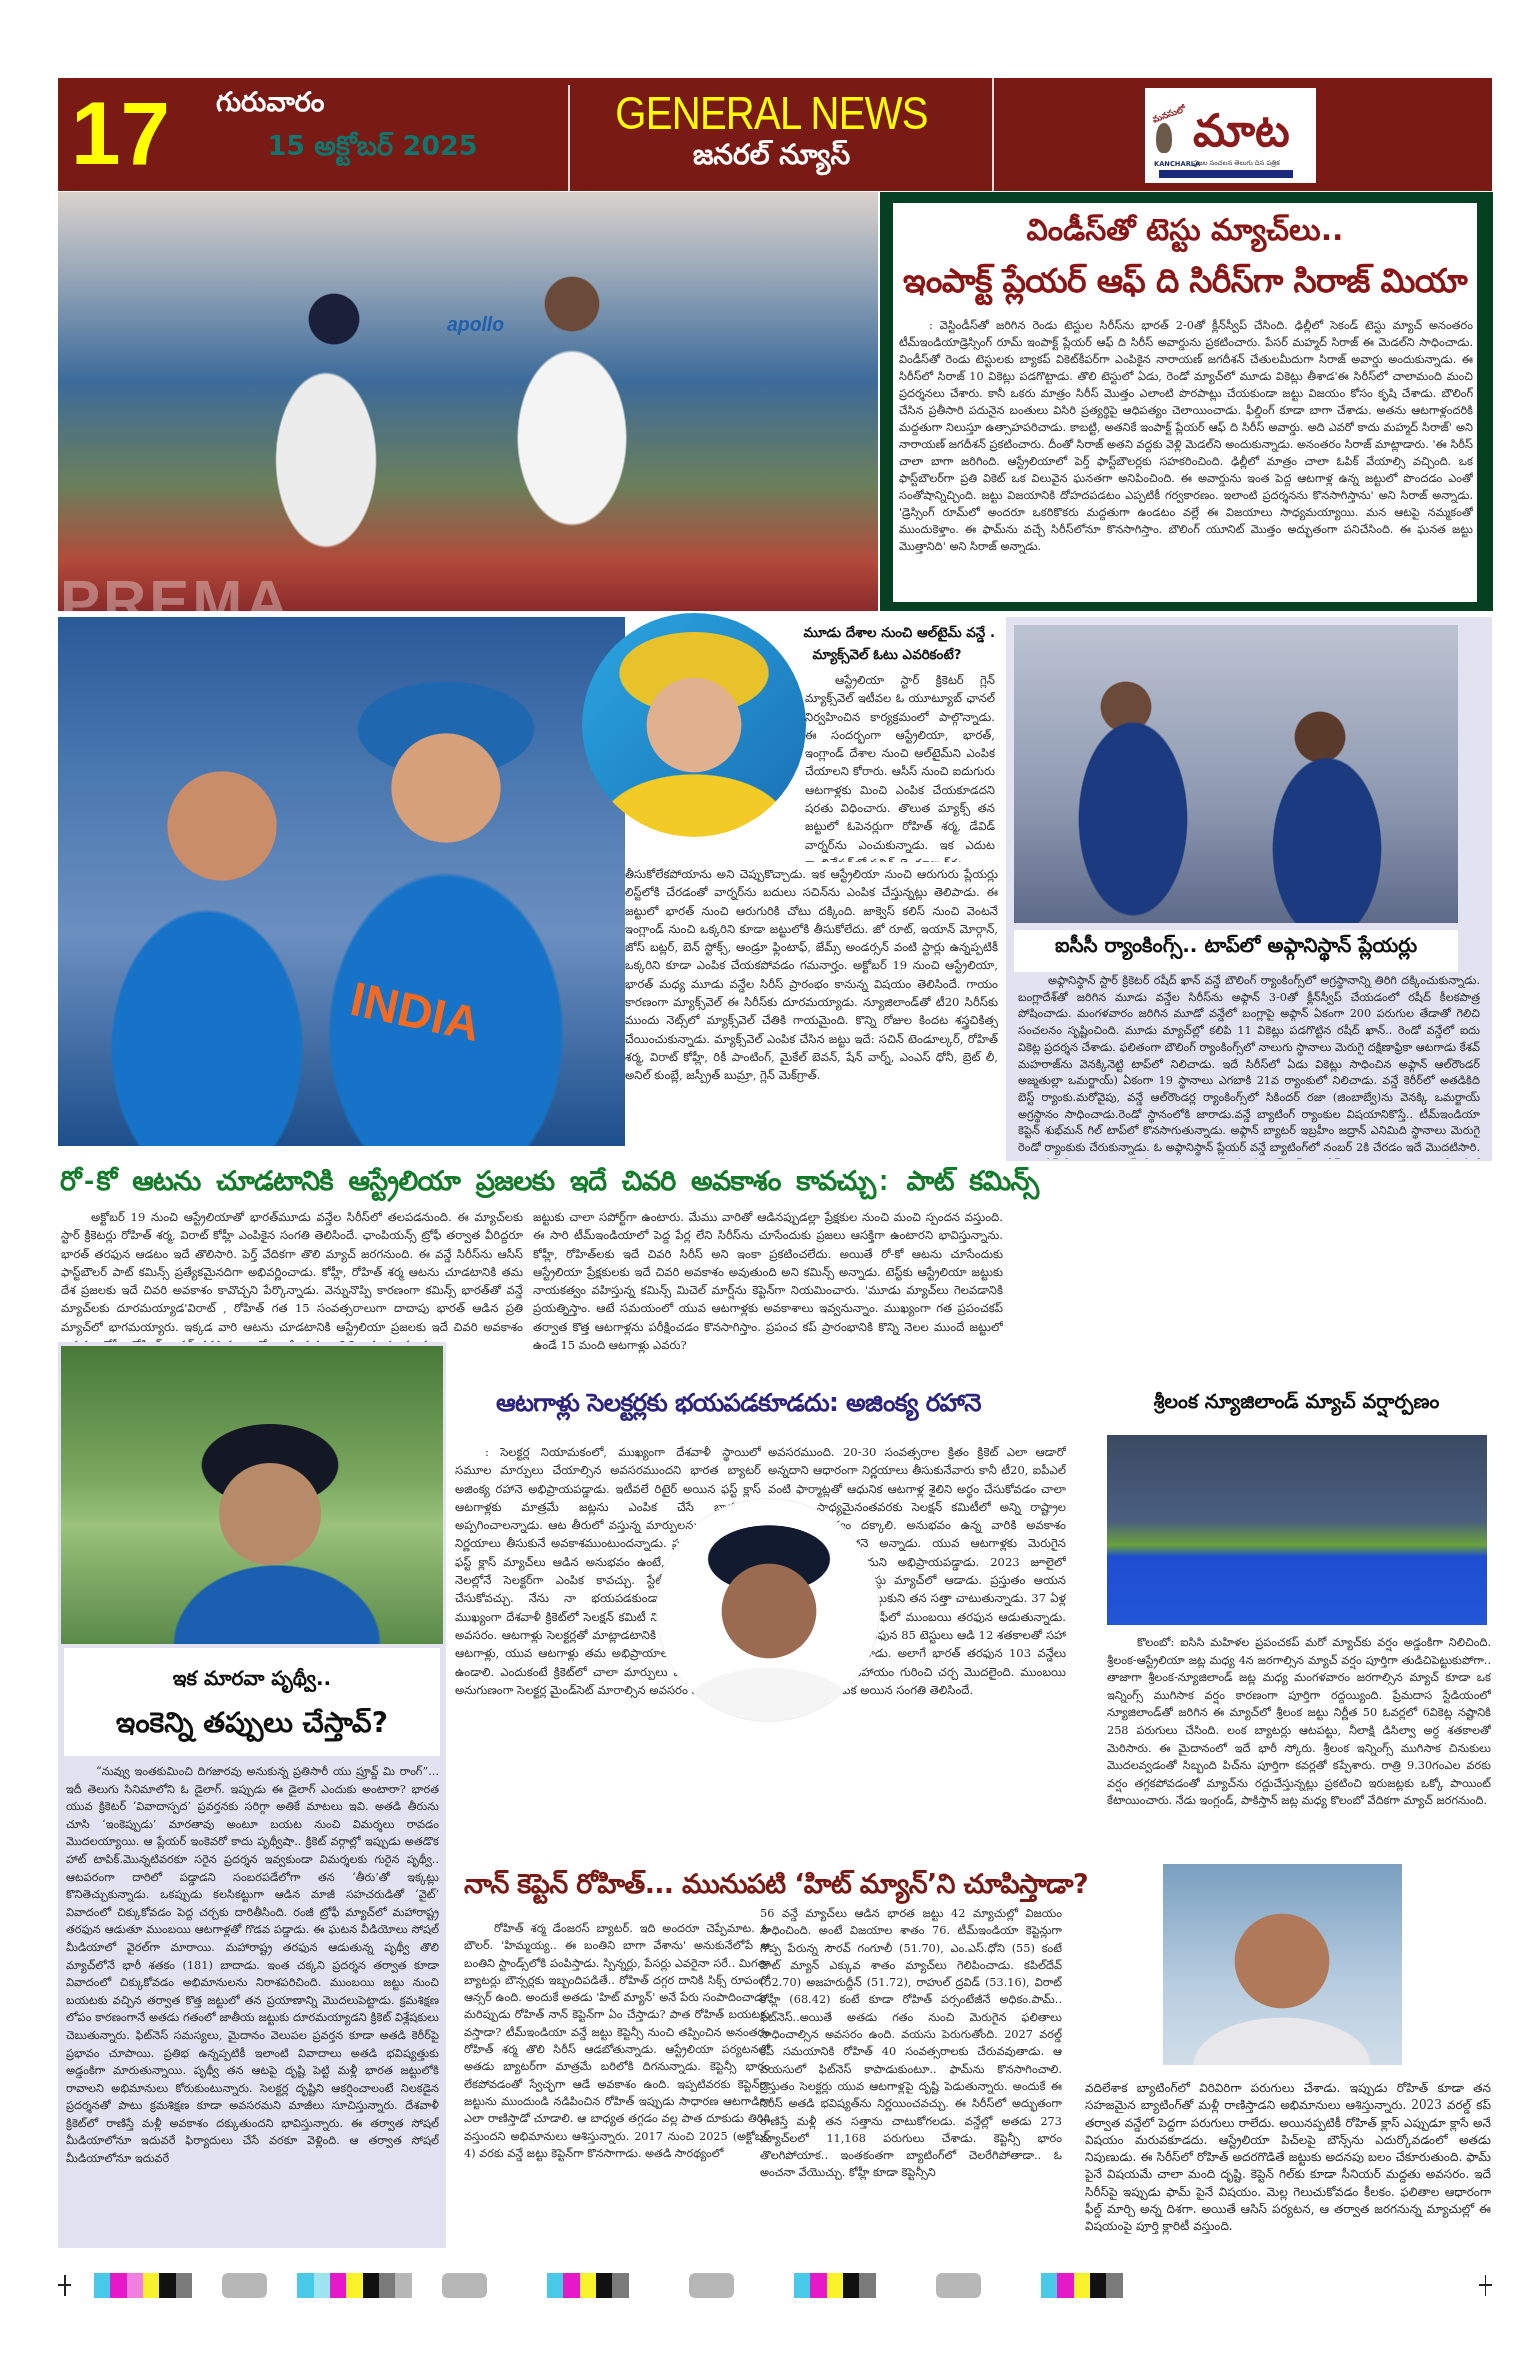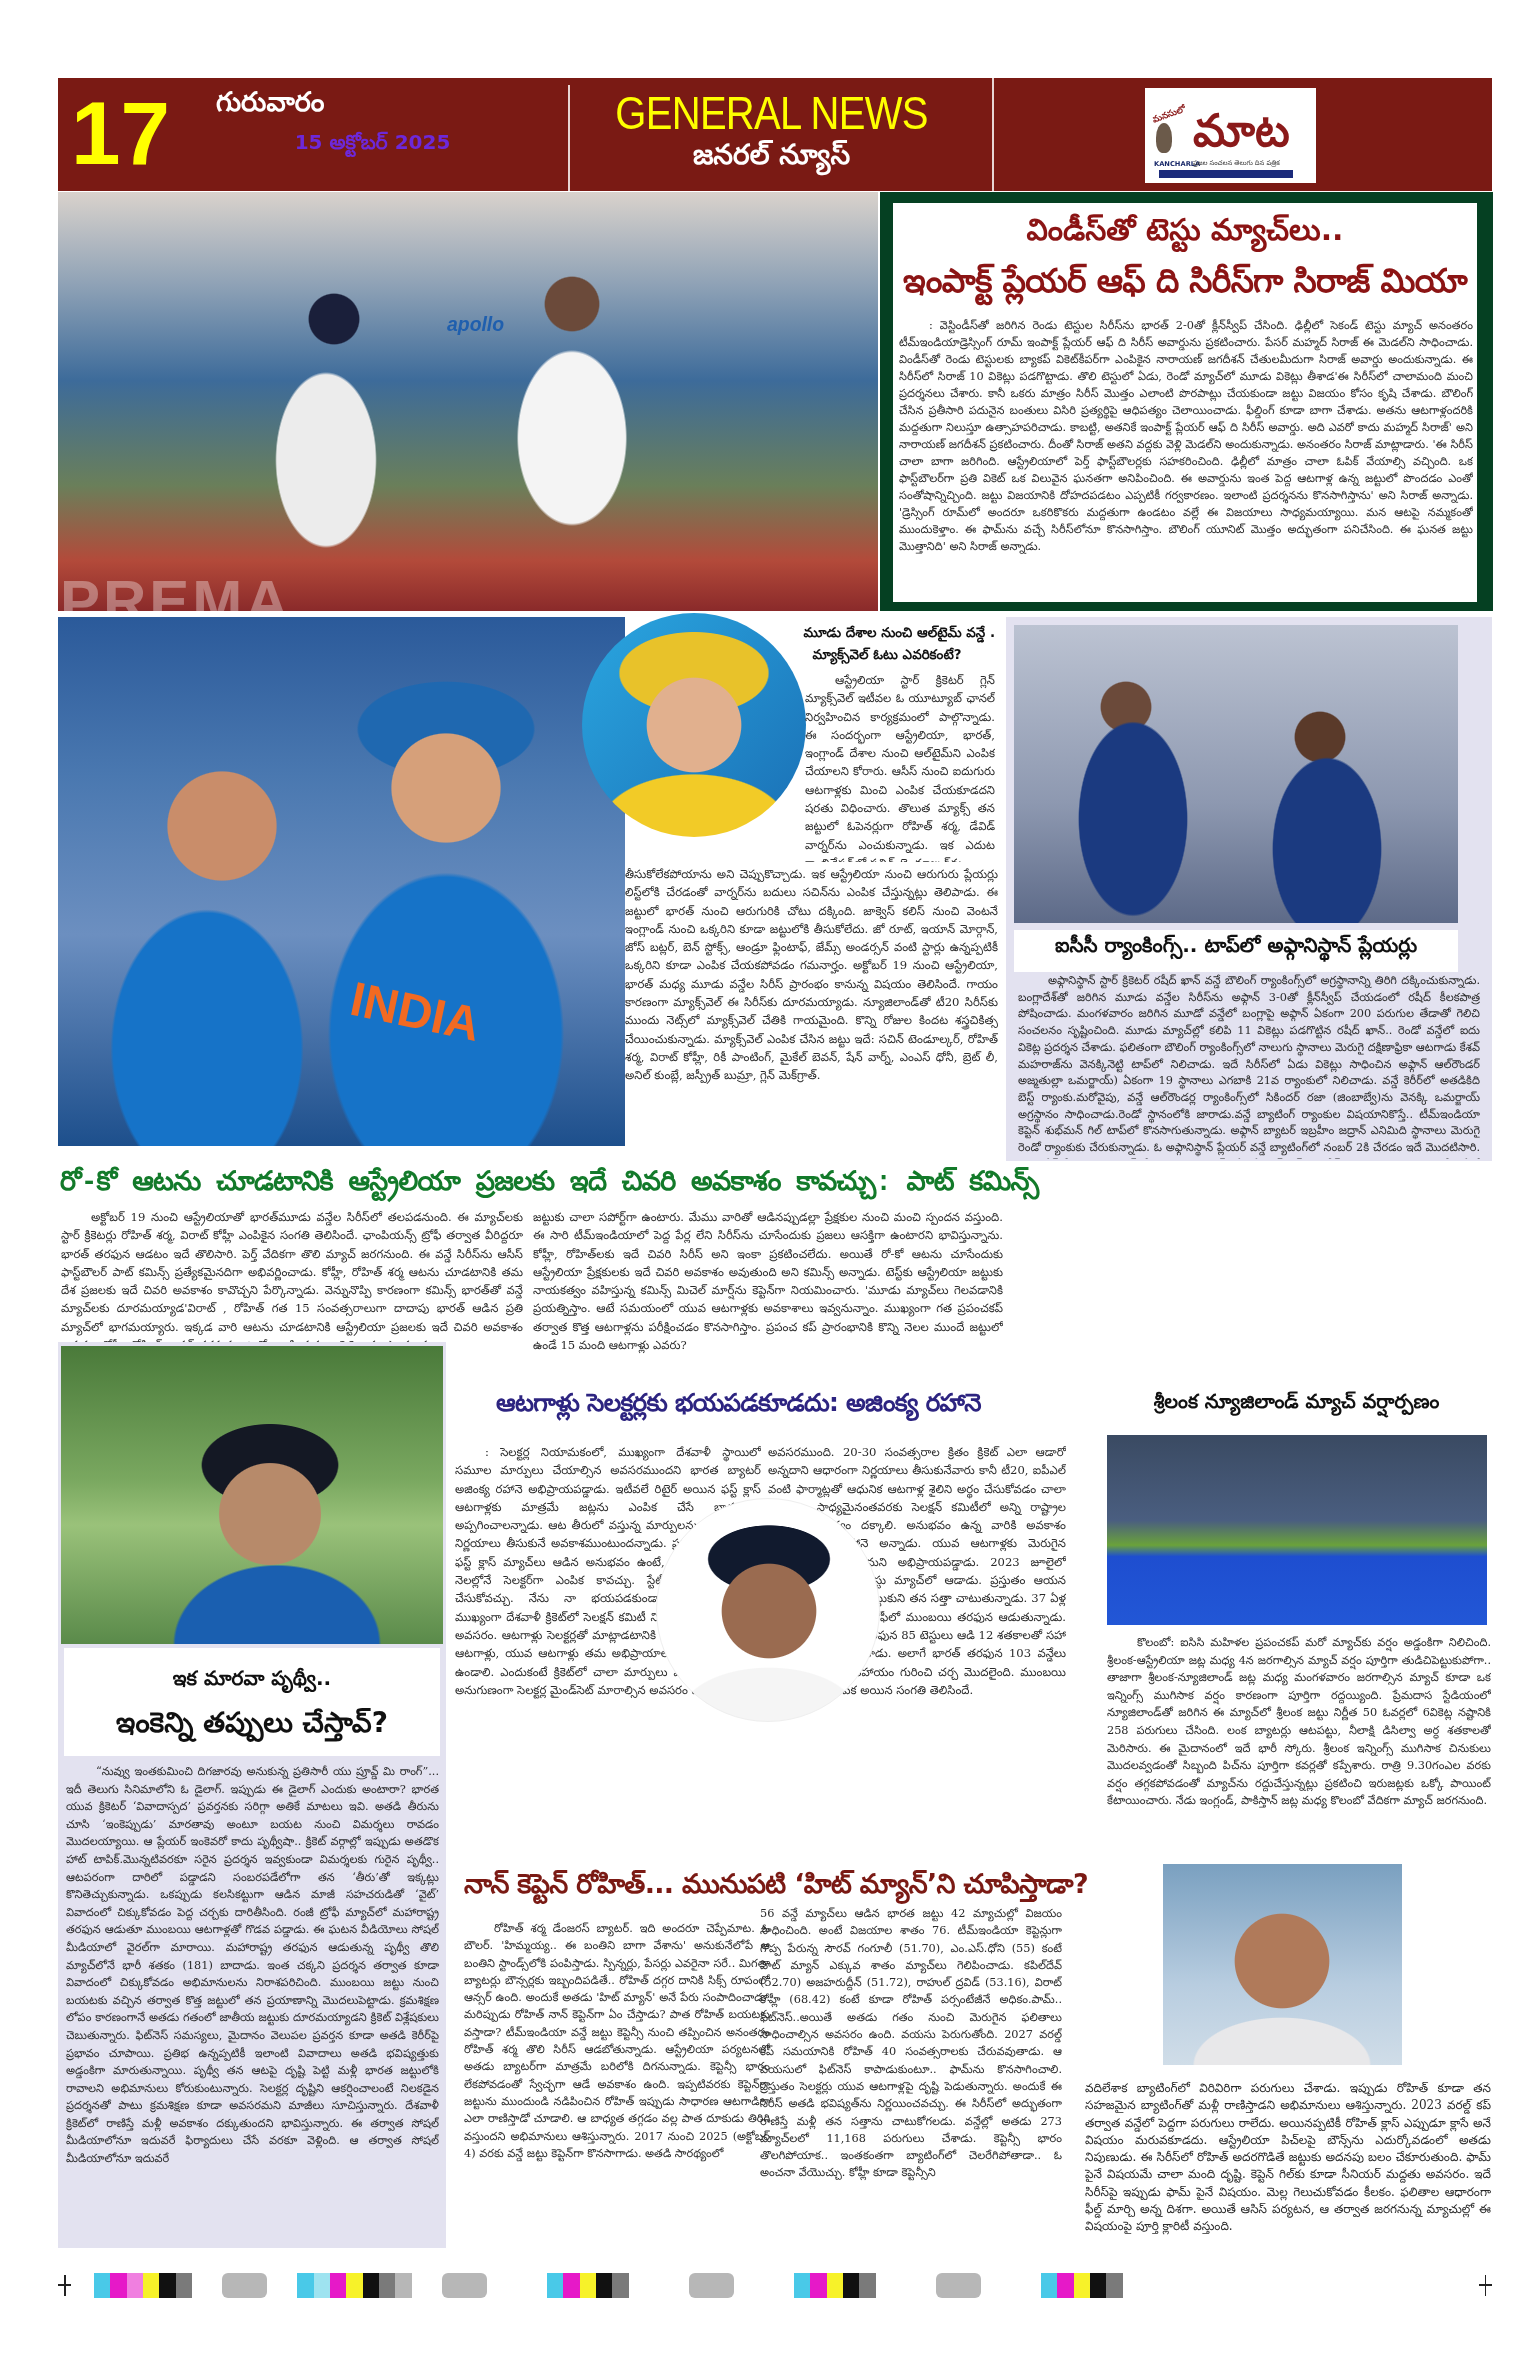--- a/index.html
+++ b/index.html
@@ -5,21 +5,21 @@
   * { box-sizing: border-box; margin: 0; padding: 0; }
   html, body { width: 1541px; height: 2377px; background: #ffffff; overflow: hidden; }
   body { position: relative; font-family: "DejaVu Sans", sans-serif; color: #222; }
   .abs { position: absolute; }
   .body-text { font-family: "DejaVu Serif", serif; font-size: 11.6px; line-height: 18.3px; color: #2a2a2a; text-align: justify; text-indent: 30px; overflow: hidden; }
 
   
   .masthead { left: 58px; top: 78px; width: 1434px; height: 113px; background: #7a1a14; }
   .page-num { left: 71px; top: 89px; font-family: "Liberation Sans", sans-serif; font-weight: bold; font-size: 89px; line-height: 89px; color: #ffff00; }
   .weekday { left: 216px; top: 86px; width: 313px; text-align: left; font-family: "DejaVu Sans", sans-serif; font-weight: bold; font-size: 27px; color: #fff; }
-  .date { left: 216px; top: 130px; width: 313px; text-align: center; font-family: "DejaVu Sans", sans-serif; font-weight: bold; font-size: 20px; color: #6d28d9; }
+  .date { left: 216px; top: 130px; width: 313px; text-align: center; font-family: "DejaVu Sans", sans-serif; font-weight: bold; font-size: 27px; color: #0f766e; }
   .vdiv { width: 1.5px; background: #e8d6d4; }
   .section-en { left: 574px; top: 88px; width: 395px; text-align: center; font-family: "Liberation Sans", sans-serif; font-size: 40px; color: #ffff00; letter-spacing: -0.7px; transform: scaleY(1.15); transform-origin: top; }
   .section-te { left: 574px; top: 138px; width: 395px; text-align: center; font-family: "DejaVu Sans", sans-serif; font-weight: bold; font-size: 28px; color: #fff; }
   .logo-box { left: 1145px; top: 88px; width: 171px; height: 95px; background: #fff; }
   .logo-main { left: 1193px; top: 104px; font-family: "DejaVu Sans", sans-serif; font-weight: bold; font-size: 45px; color: #8b1a1a; }
   .logo-small { left: 1152px; top: 109px; font-size: 9px; color: #8b1a1a; font-weight: bold; transform: rotate(-20deg); }
   .logo-brand { left: 1154px; top: 160px; font-size: 6.7px; color: #1a2a6a; font-weight: bold; }
   .logo-tag { left: 1193px; top: 159px; font-size: 6.7px; color: #333; }
   .logo-bar { left: 1159px; top: 170px; width: 134px; height: 7.5px; background: #1b2a7b; }
   .logo-face { left: 1156px; top: 123px; width: 16.4px; height: 30px; border-radius: 50% 50% 40% 40%; background: #6b5a4a; }

